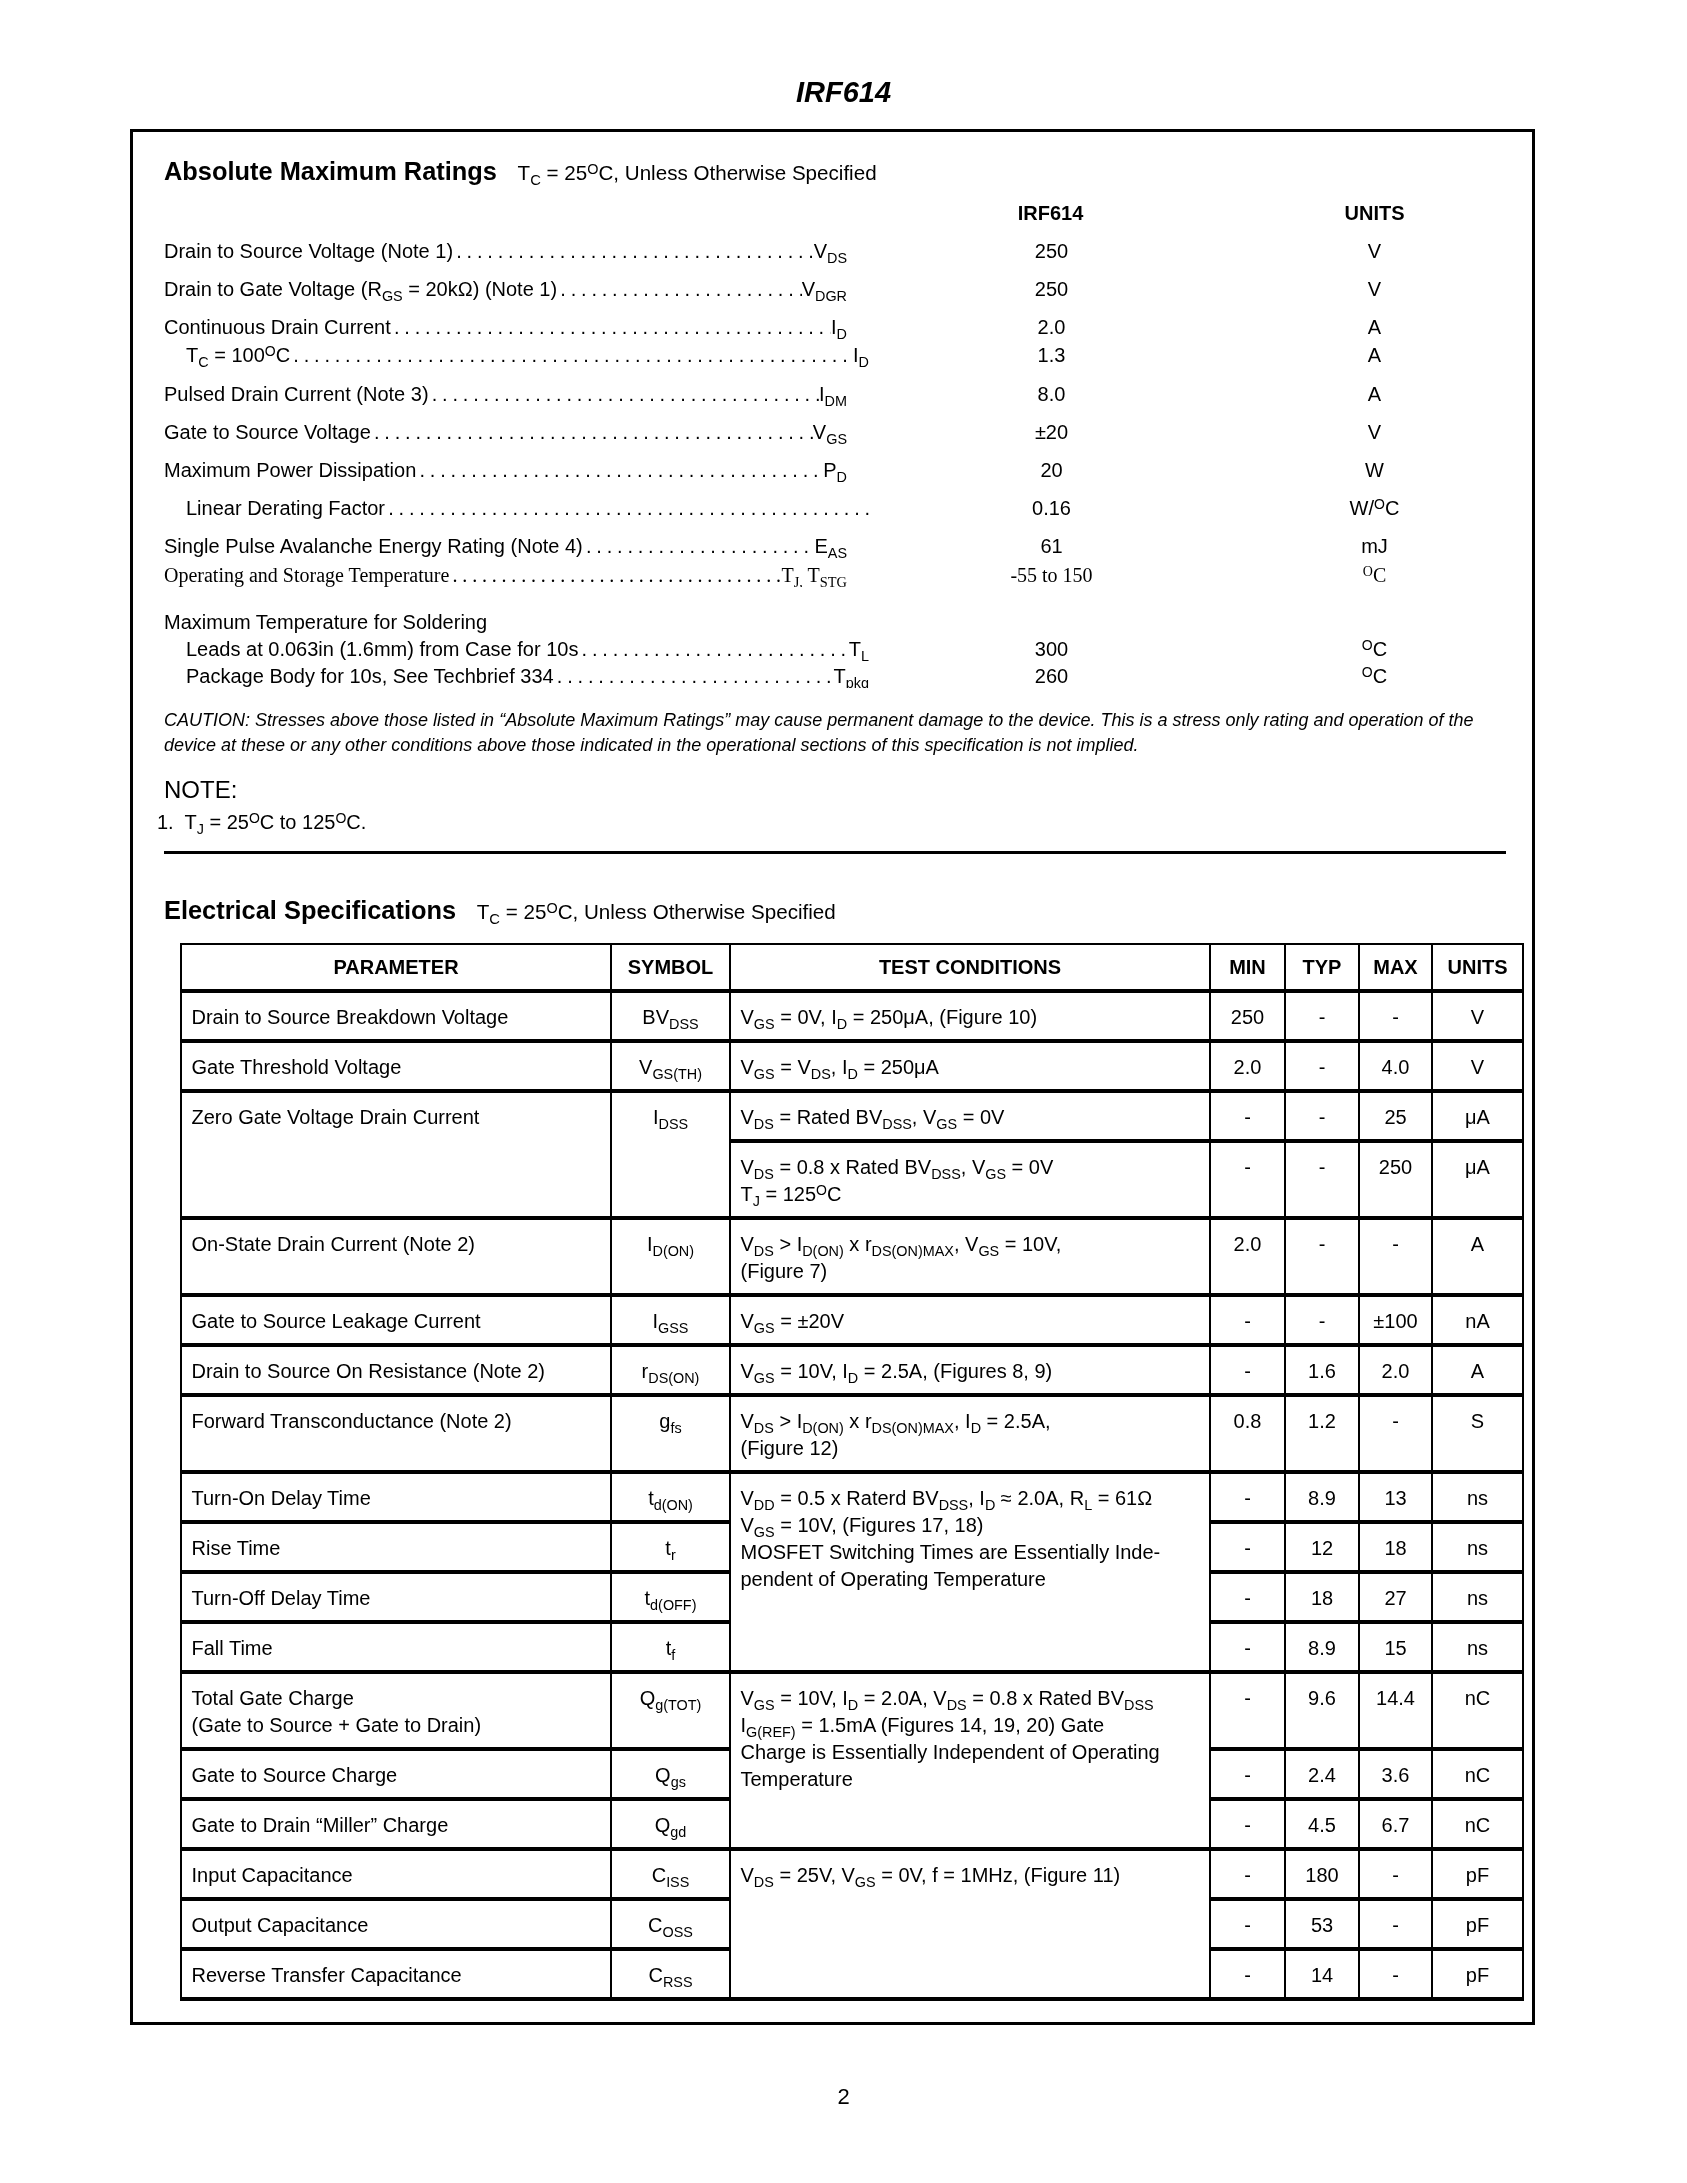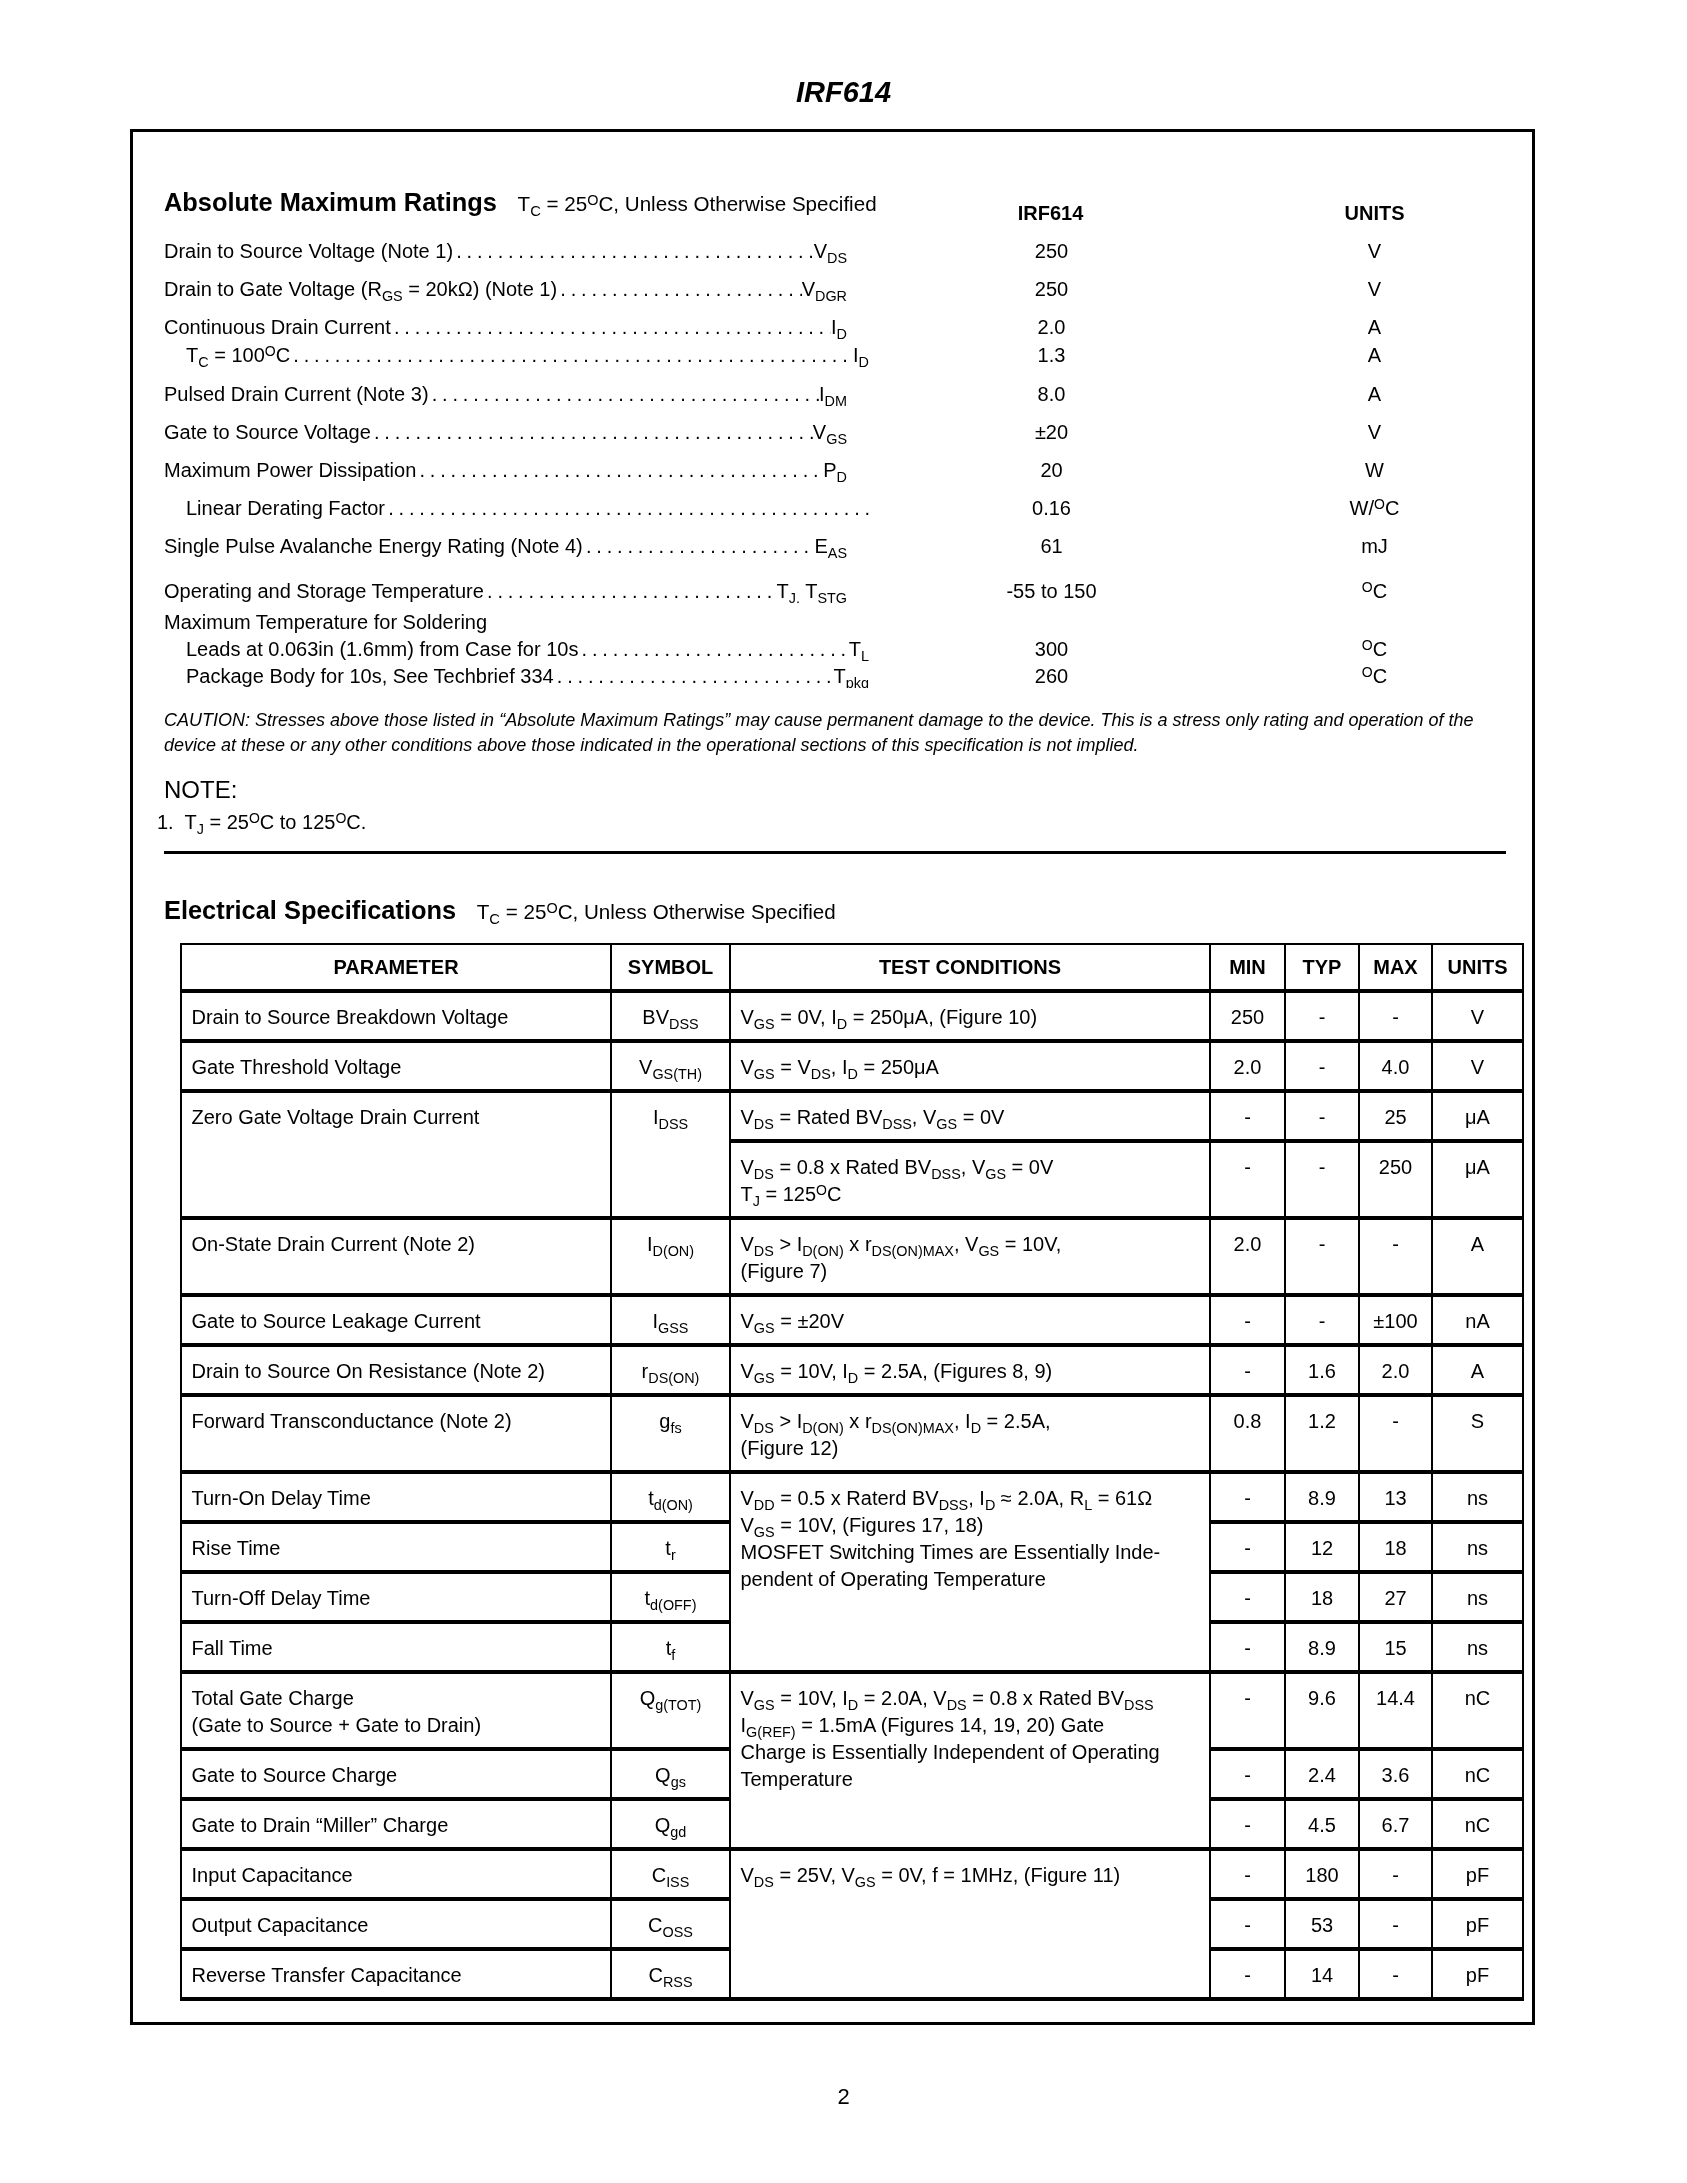--- a/index.html
+++ b/index.html
@@ -32,21 +32,21 @@
   table.es td.hv { height:35px; }
   .page-num { position:absolute; top:2084px; left:0; width:1687px; text-align:center; font-size:22px; }
 </style>
 </head>
 <body>
 
 <div class="doc-title">IRF614</div>
 
 <div class="outer-box"></div>
 
-<div class="sec-head" style="top:157px;margin-top:31px;">
+<div class="sec-head" style="top:157px;">
   <span>Absolute Maximum Ratings</span><span class="sec-cond"><span>T</span><sub>C</sub><span> = 25</span><sup>O</sup><span>C, Unless Otherwise Specified</span></span>
 </div>
 
 <div class="amr-colhead" style="left:955px; top:202px;">IRF614</div>
 <div class="amr-colhead" style="left:1279px; top:202px;">UNITS</div>
 
 <div class="amr-row" style="top:240px;">
   <div class="lbl">
       <span class="txt">Drain to Source Voltage (Note 1)</span>
       <span class="dots">..............................................................................................................................</span>
@@ -119,21 +119,21 @@
 </div>
 <div class="amr-row" style="top:535px;">
   <div class="lbl">
       <span class="txt">Single Pulse Avalanche Energy Rating (Note 4)</span>
       <span class="dots">..............................................................................................................................</span>
       <span class="sym"><span>E</span><sub>AS</sub></span>
     </div>
   <div class="val">61</div>
     <div class="unit">mJ</div>
 </div>
-<div class="amr-row" style="top:580px;">
+<div class="amr-row" style="top:564px;font-family:Liberation Serif, serif;">
   <div class="lbl">
       <span class="txt">Operating and Storage Temperature</span>
       <span class="dots">..............................................................................................................................</span>
       <span class="sym"><span>T</span><sub>J,</sub><span> T</span><sub>STG</sub></span>
     </div>
   <div class="val">-55 to 150</div>
     <div class="unit"><sup>O</sup><span>C</span></div>
 </div>
 <div class="amr-row" style="top:611px;">
   <div class="lbl">

